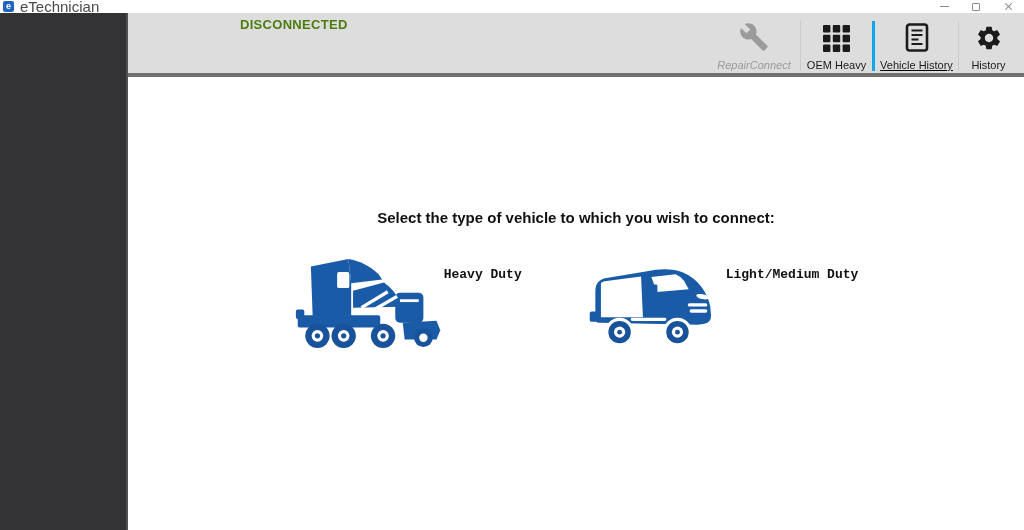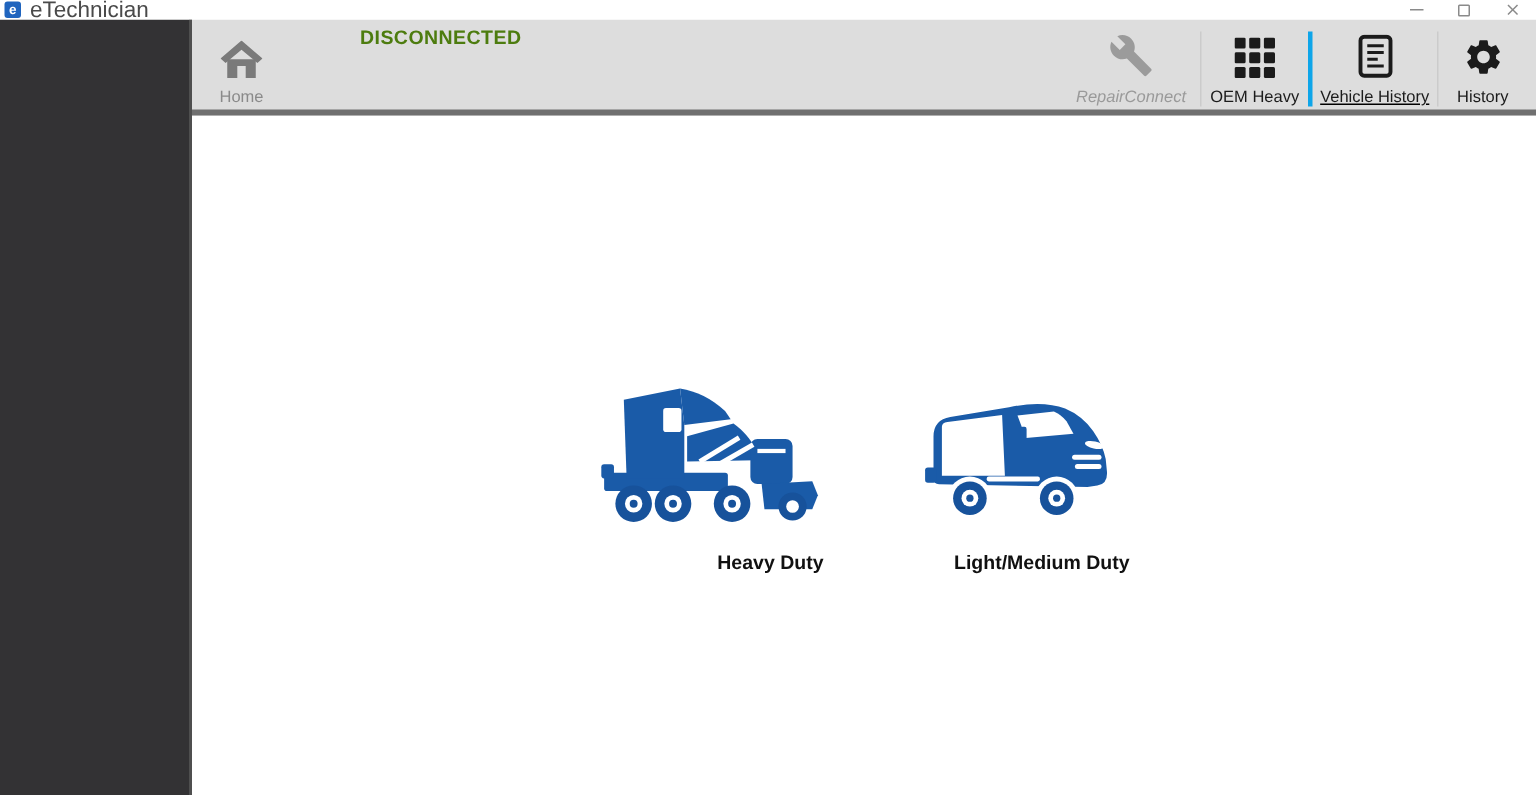--- a/index.html
+++ b/index.html
@@ -46,22 +46,22 @@
   .oem-btn { width:72px; border-left:1px solid #cbcbcb; }
   .vh-btn  { width:86px; border-left:3px solid #0ea5e9;text-decoration:underline; }
   .set-btn { width:60px; border-left:1px solid #cbcbcb; }
 
   
   .content { position:absolute; left:128px; top:81px; width:896px; height:449px; background:#fff; }
   .heading { position:absolute; top:128px; left:0; width:100%; text-align:center;
     font-size:15px; font-weight:bold; color:#111; }
   .options { position:absolute; top:172px; left:0; width:100%;
     display:flex; justify-content:center; gap:64px; }
-  .option { display:flex; flex-direction:column; align-items:flex-end; background:transparent;
-    border:none; cursor:pointer; }
+  .option { display:flex; align-items:flex-start; background:transparent;
+    border:none; cursor:pointer;font-family:Liberation Mono, monospace; }
   .veh-icon-box { height:100px; display:flex; align-items:flex-end; }
   .veh-label { margin-top:14px; font-size:13px; font-weight:bold; color:#111; }
 </style>
 </head>
 <body>
 
 <div id="app">
 
   <div class="titlebar">
     <span class="app-logo">e</span>
@@ -76,30 +76,20 @@
       <button class="win-btn">
         <span class="glyph-close"></span>
       </button>
     </div>
   </div>
 
   <div class="sidebar"></div>
 
   <div class="toolbar">
 
-    <button class="tb-btn home-btn">
-      <span>
-        <svg width="28" height="25" viewBox="0 0 28 25" aria-hidden="true">
-          <polygon points="14,0 28,12 24.6,15 14,6.2 3.4,15 0,12" fill="#7a7a7a"></polygon>
-          <rect x="4.5" y="12.5" width="19" height="12.5" fill="#7a7a7a"></rect>
-          <rect x="11.2" y="17" width="5.6" height="8" fill="#dddddd"></rect>
-        </svg>
-      </span>
-      <span class="tb-label">Home</span>
-    </button>
 
     <span class="status-text">DISCONNECTED</span>
 
     <div class="tb-right">
 
       <button class="tb-btn rc-btn">
         <span>
           <svg width="30" height="30" viewBox="0 0 24 24" aria-hidden="true">
             <path fill="#9b9b9b" d="M22.7 19l-9.1-9.1c.9-2.3.4-5-1.5-6.9-2-2-5-2.4-7.4-1.3L9 6 6 9 1.6 4.7C.4 7.1.9 10.1 2.9 12.1c1.9 1.9 4.6 2.4 6.9 1.5l9.1 9.1c.4.4 1 .4 1.4 0l2.3-2.3c.5-.4.5-1.1.1-1.4z"></path>
           </svg>
@@ -145,20 +135,21 @@
             <path fill="#1b1b1b" d="M19.14 12.94c.04-.3.06-.61.06-.94 0-.32-.02-.64-.07-.94l2.03-1.58c.18-.14.23-.41.12-.61l-1.92-3.32c-.12-.22-.37-.29-.59-.22l-2.39.96c-.5-.38-1.03-.7-1.62-.94l-.36-2.54c-.04-.24-.24-.41-.48-.41h-3.84c-.24 0-.43.17-.47.41l-.36 2.54c-.59.24-1.13.57-1.62.94l-2.39-.96c-.22-.08-.47 0-.59.22L2.74 8.87c-.12.21-.08.47.12.61l2.03 1.58c-.05.3-.09.63-.09.94s.02.64.07.94l-2.03 1.58c-.18.14-.23.41-.12.61l1.92 3.32c.12.22.37.29.59.22l2.39-.96c.5.38 1.03.7 1.62.94l.36 2.54c.05.24.24.41.48.41h3.84c.24 0 .44-.17.47-.41l.36-2.54c.59-.24 1.13-.56 1.62-.94l2.39.96c.22.08.47 0 .59-.22l1.92-3.32c.12-.22.07-.47-.12-.61l-2.01-1.58zM12 15.6c-1.98 0-3.6-1.62-3.6-3.6s1.62-3.6 3.6-3.6 3.6 1.62 3.6 3.6-1.62 3.6-3.6 3.6z"></path>
           </svg>
         </span>
         <span class="tb-label">History</span>
       </button>
 
     </div>
   </div>
 
   <div class="content">
+    <div class="heading">Select the type of vehicle to which you wish to connect:</div>
 
     <div class="options">
 
       <button class="option">
         <span class="veh-icon-box">
           <svg width="150" height="100" viewBox="0 0 160 106" aria-hidden="true">
             <g fill="#1A5BA8">
 
               <rect x="4" y="66" width="88" height="13" rx="2"></rect>
               <rect x="2" y="60" width="9" height="10" rx="2"></rect>

